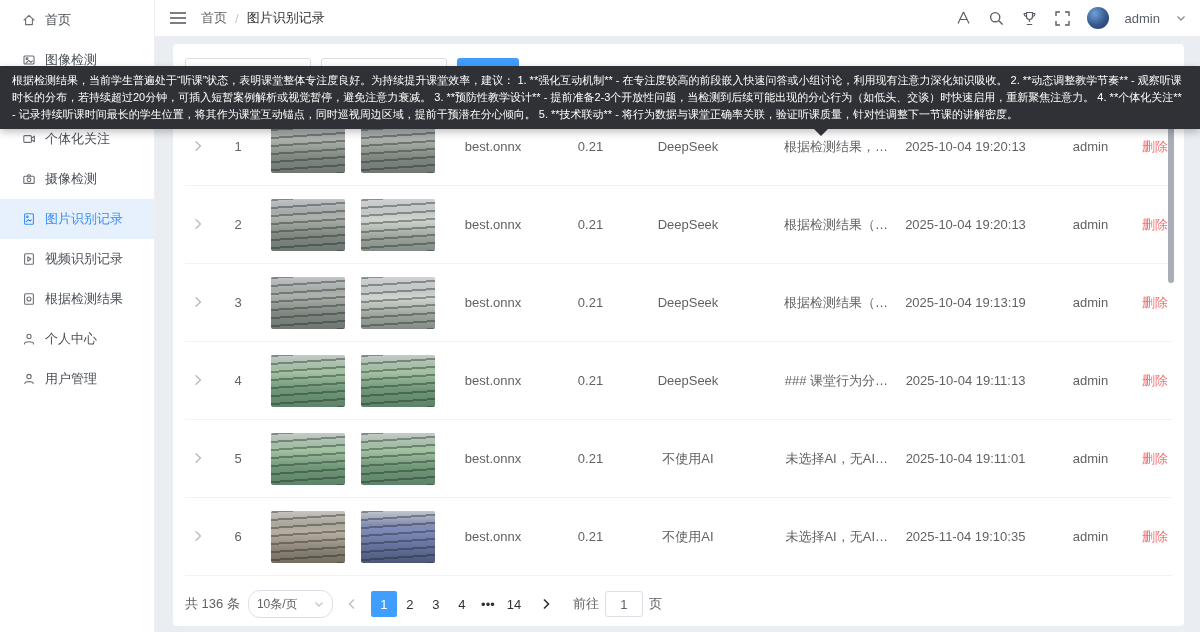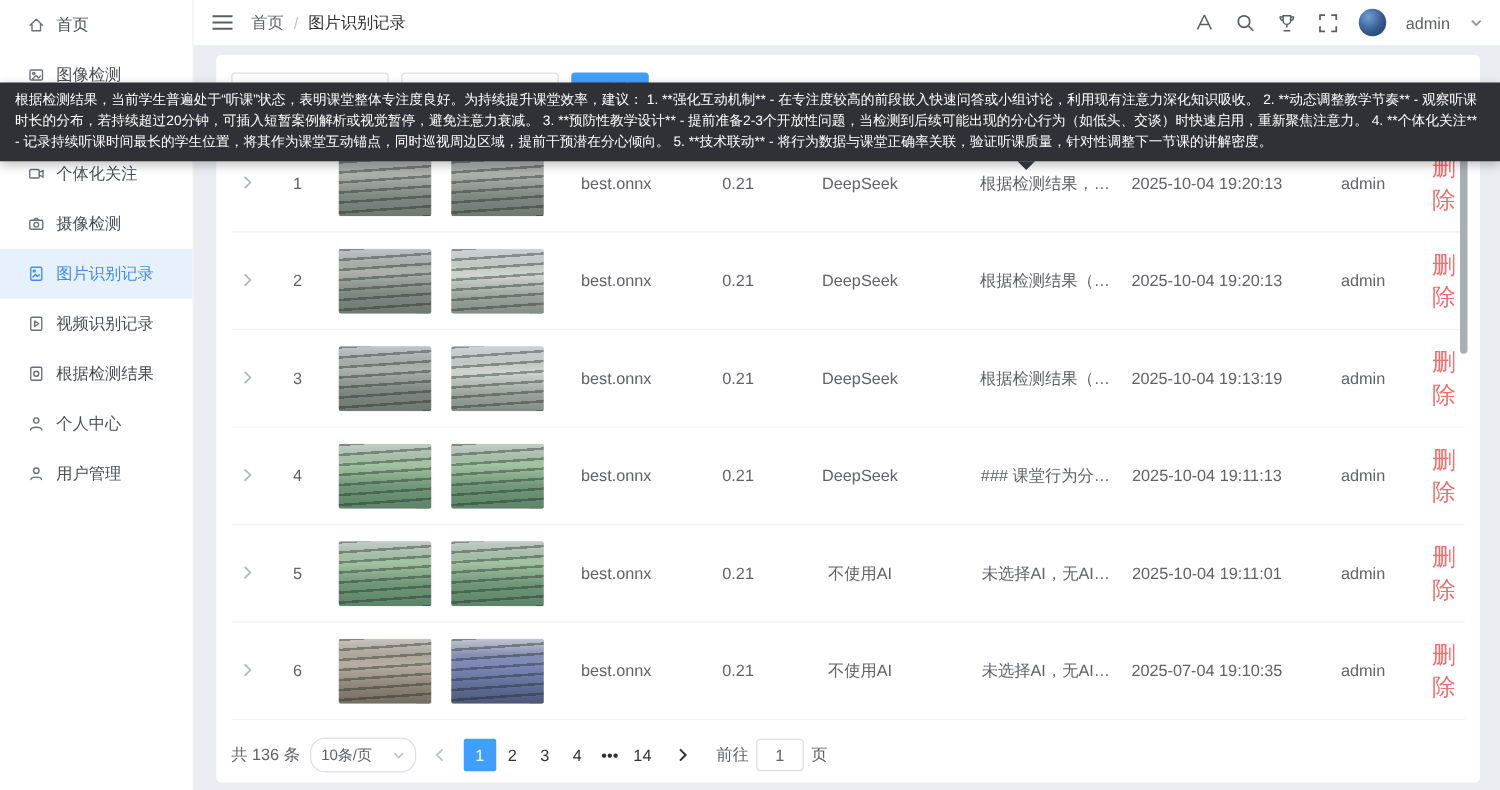--- a/index.html
+++ b/index.html
@@ -44,21 +44,21 @@
   .ellip { white-space:nowrap; text-overflow:ellipsis; }
   .expand { width:14px; height:14px; color:#b6bac2; display:inline-flex; cursor:pointer; }
   .thumb { width:74px; height:52px; border-radius:2px; position:relative; overflow:hidden; cursor:pointer; }
   .thumb::before { content:""; position:absolute; inset:0; background:linear-gradient(180deg, rgba(255,255,255,.45) 0%, rgba(255,255,255,0) 26%); }
   .thumb::after  { content:""; position:absolute; inset:0; background:repeating-linear-gradient(176deg, rgba(25,35,30,.38) 0 2px, rgba(0,0,0,0) 2px 8px); }
   .t-gray   { background:linear-gradient(180deg,#8f969b 0%,#adb2ac 35%,#7e8780 70%,#6e7772 100%); }
   .t-bright { background:linear-gradient(180deg,#a9afb3 0%,#d0d5cf 40%,#99a29a 75%,#848d85 100%); }
   .t-green  { background:linear-gradient(180deg,#93a49b 0%,#a4c3a3 32%,#6f9678 66%,#5c8367 100%); }
   .t-blue   { background:linear-gradient(180deg,#9097a8 0%,#7d88b8 40%,#5f6b94 75%,#4c5777 100%); }
   .t-warm   { background:linear-gradient(180deg,#9b958c 0%,#b5aea1 40%,#877f72 78%,#736c60 100%); }
-  .del { color:#f56c6c; cursor:pointer; font-size:19px; text-decoration:none; }
+  .del { color:#f56c6c; cursor:pointer; font-size:13px; text-decoration:none; }
 
   
   .pagination { height:44px; display:flex; align-items:center; gap:8px; font-size:13px; color:#606266; }
   .page-size { width:85px; height:28px; border:1px solid #dcdfe6; border-radius:12px; display:flex; align-items:center; justify-content:space-between; padding:0 8px; color:#606266; font-size:12px; cursor:pointer; background:#fff; }
   .page-size .caret { color:#c0c4cc; }
   .pg-btn { min-width:26px; height:26px; display:flex; align-items:center; justify-content:center; font-size:13px; color:#303133; background:transparent; border:none; cursor:pointer; border-radius:2px; font-family:"Liberation Sans",sans-serif; }
   .pg-btn.active { background:#409eff; color:#ffffff; }
   .pg-nav { width:22px; height:26px; display:flex; align-items:center; justify-content:center; cursor:pointer; }
   .pg-nav.disabled { color:#c0c4cc; }
   .pg-nav svg, .expand svg { width:12px; height:12px; }
@@ -365,21 +365,21 @@
     <div class="cell c-center">
               <div class="thumb t-warm"></div>
             </div>
     <div class="cell c-center">
               <div class="thumb t-blue"></div>
             </div>
     <div class="cell c-center">best.onnx</div>
     <div class="cell c-center">0.21</div>
     <div class="cell c-center">不使用AI</div>
     <div class="cell c-left ellip">未选择AI，无AI…</div>
-    <div class="cell c-center">2025-07-04 19:10:35</div>
+    <div class="cell c-center">2025-11-04 19:10:35</div>
     <div class="cell c-center">admin</div>
     <div class="cell c-center">
               <a class="del">删除</a>
             </div>
           </div>
         </div>
     </div>
 
     <div class="pagination">
       <span>共 136 条</span>

